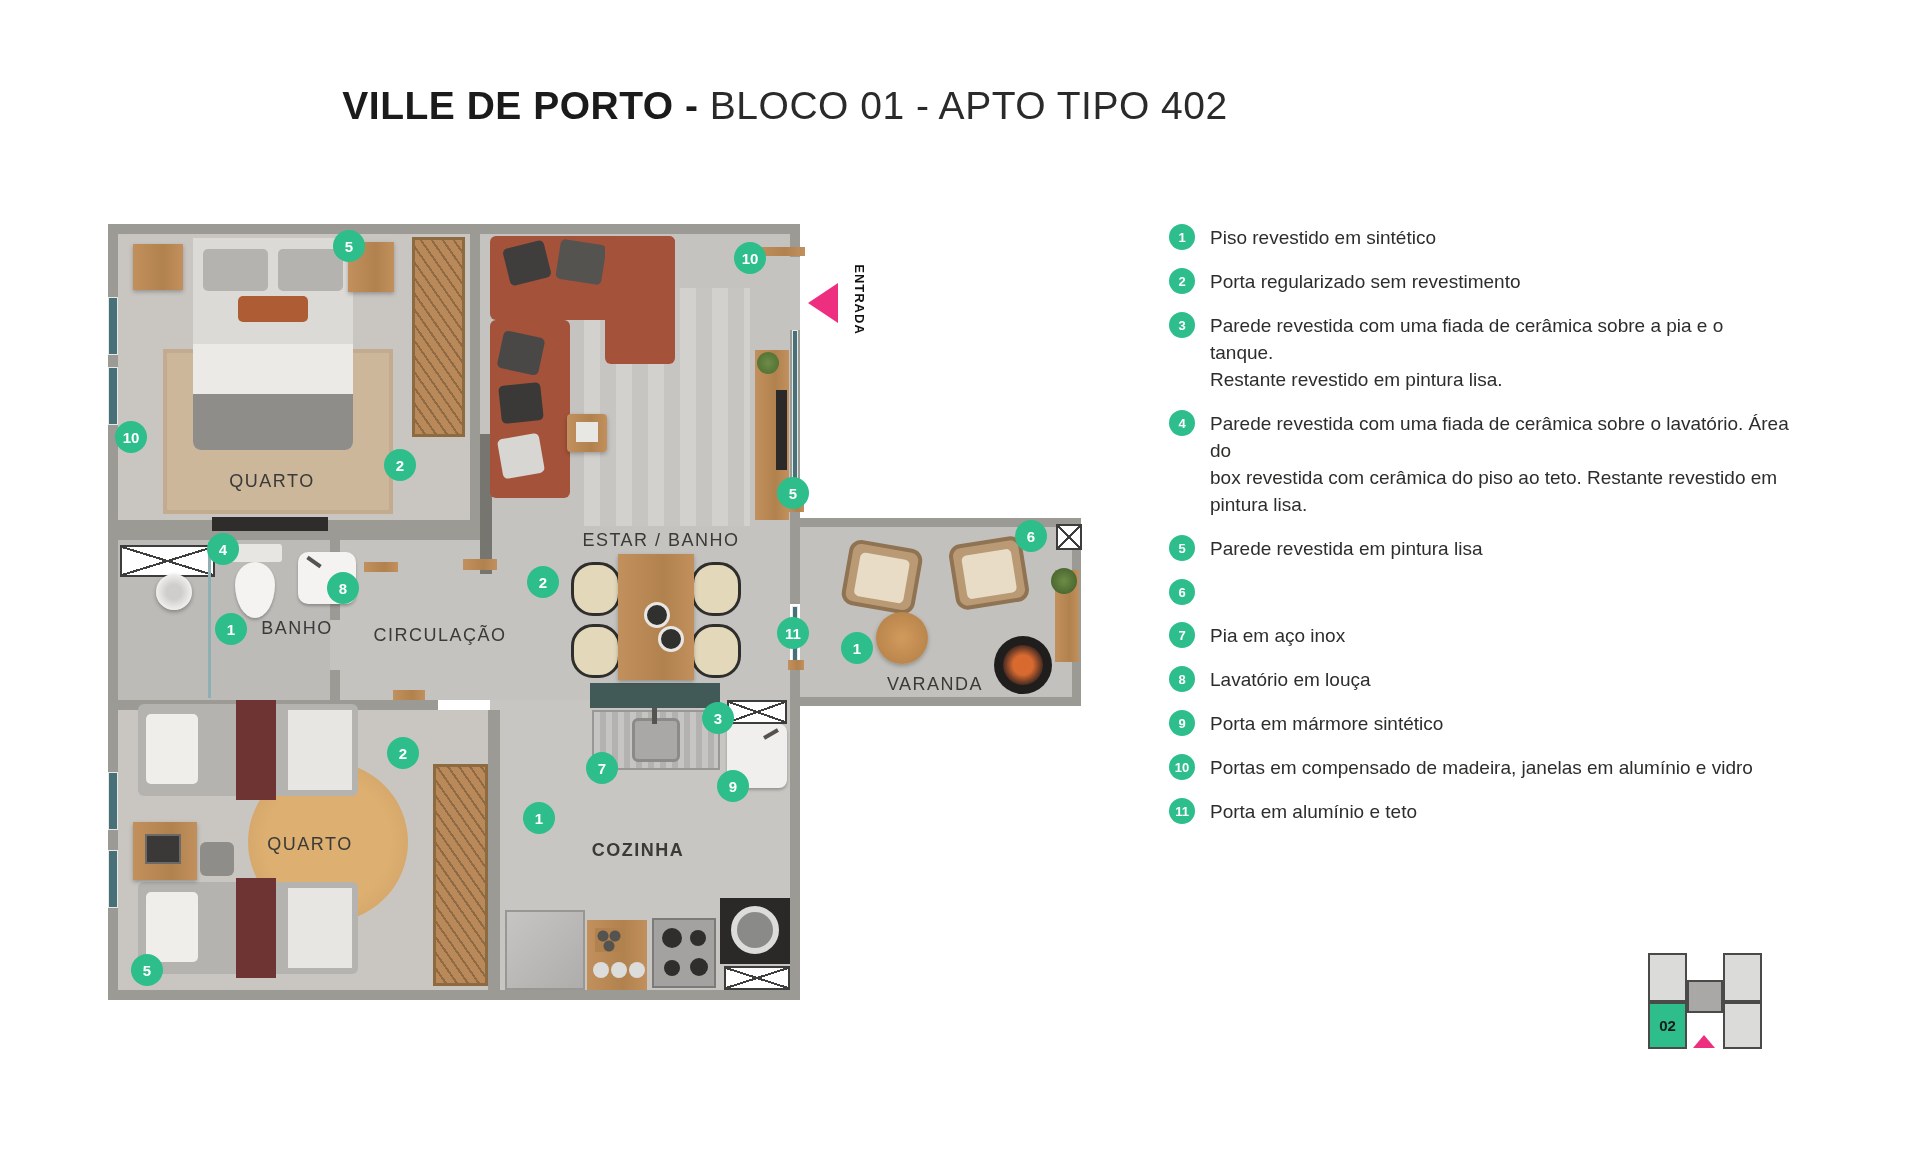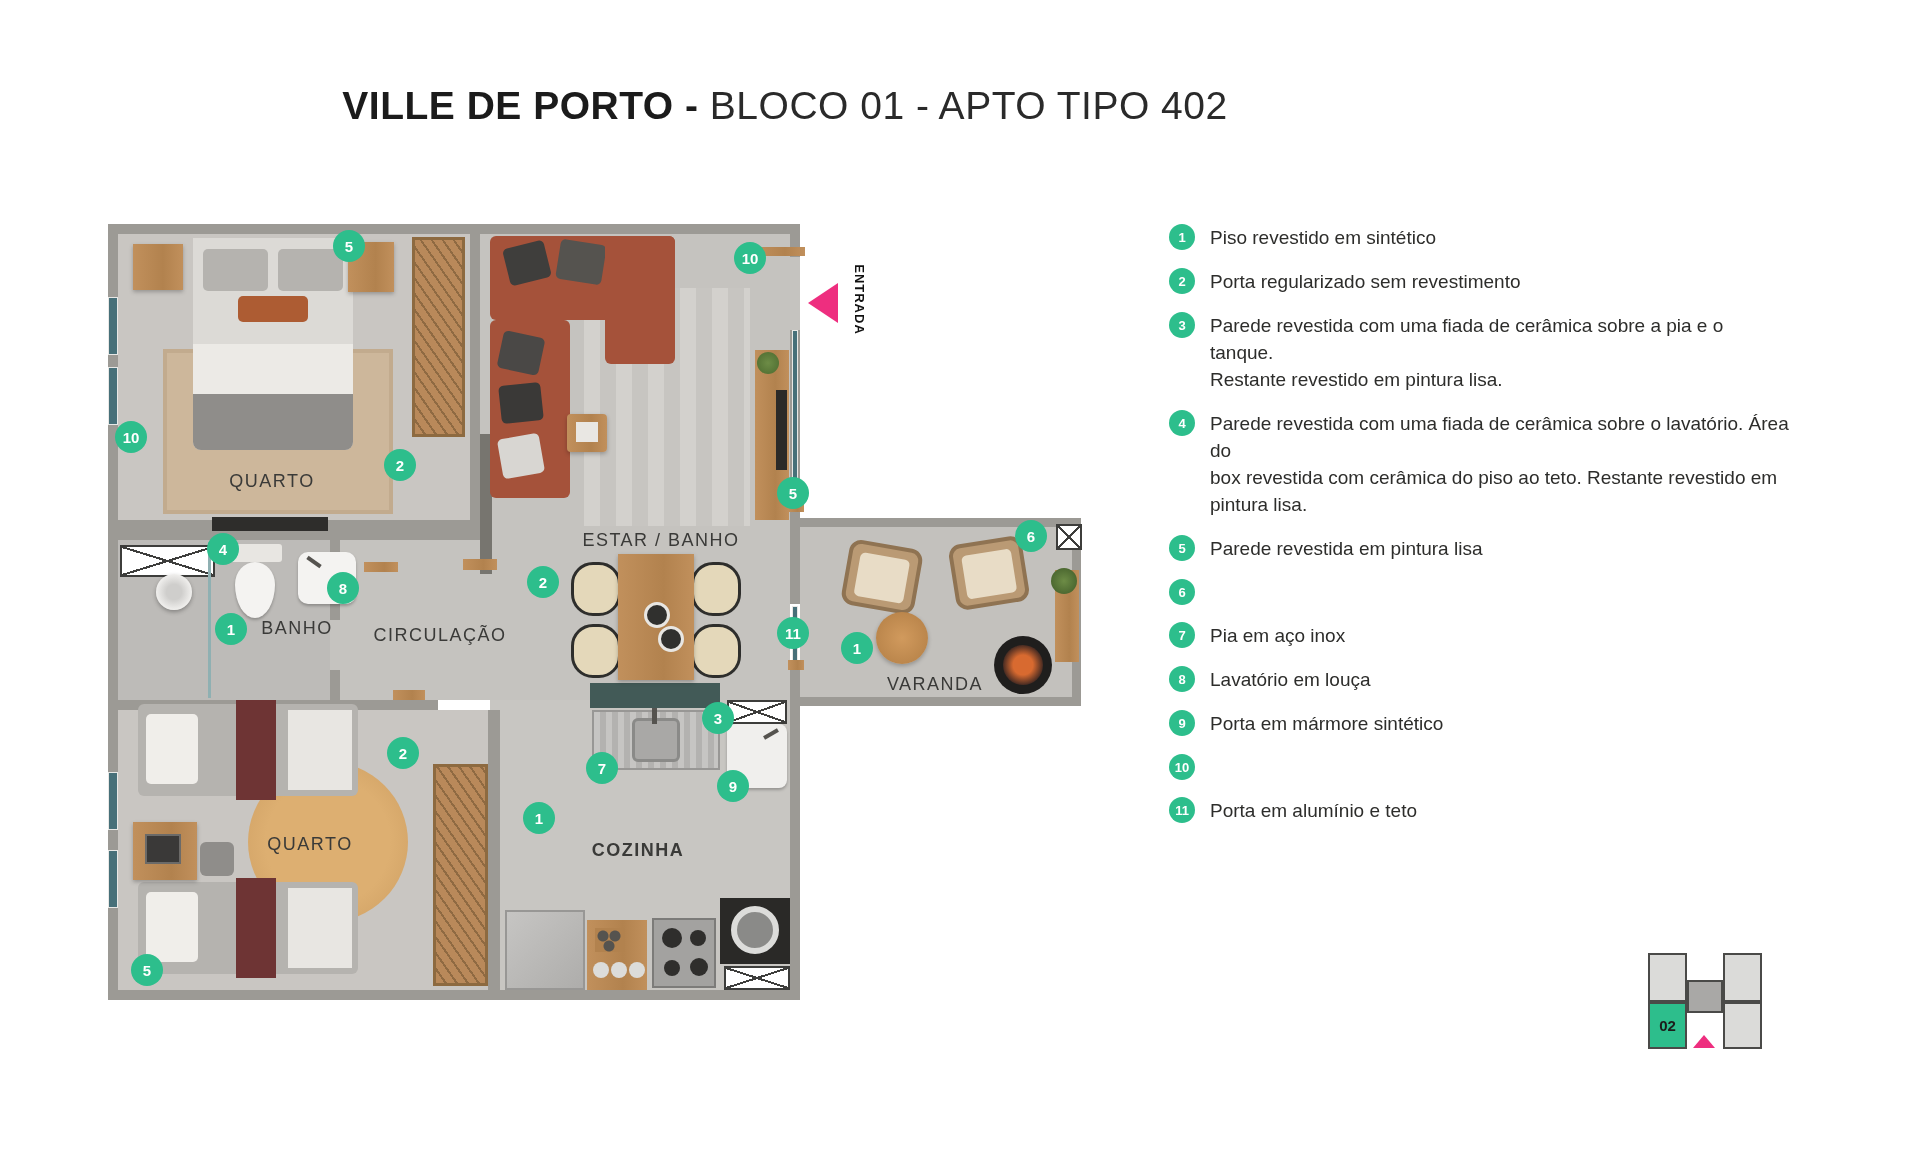--- a/index.html
+++ b/index.html
@@ -274,20 +274,21 @@
     <li>
       <span class="lgd-circle">8</span>
       <span class="lgd-text">Lavatório em louça</span>
     </li>
     <li>
       <span class="lgd-circle">9</span>
       <span class="lgd-text">Porta em mármore sintético</span>
     </li>
     <li>
       <span class="lgd-circle">10</span>
+      <span class="lgd-text">Portas em compensado de madeira, janelas em alumínio e vidro</span>
     </li>
     <li>
       <span class="lgd-circle">11</span>
       <span class="lgd-text">Porta em alumínio e teto</span>
     </li>
   </ul>
 
 <div id="minimap">
   <div class="mm-mid" style="left:41px;top:29px;width:36px;height:33px;"></div>
   <div class="mm-unit" style="left:2px;top:2px;width:39px;height:49px;"></div>

